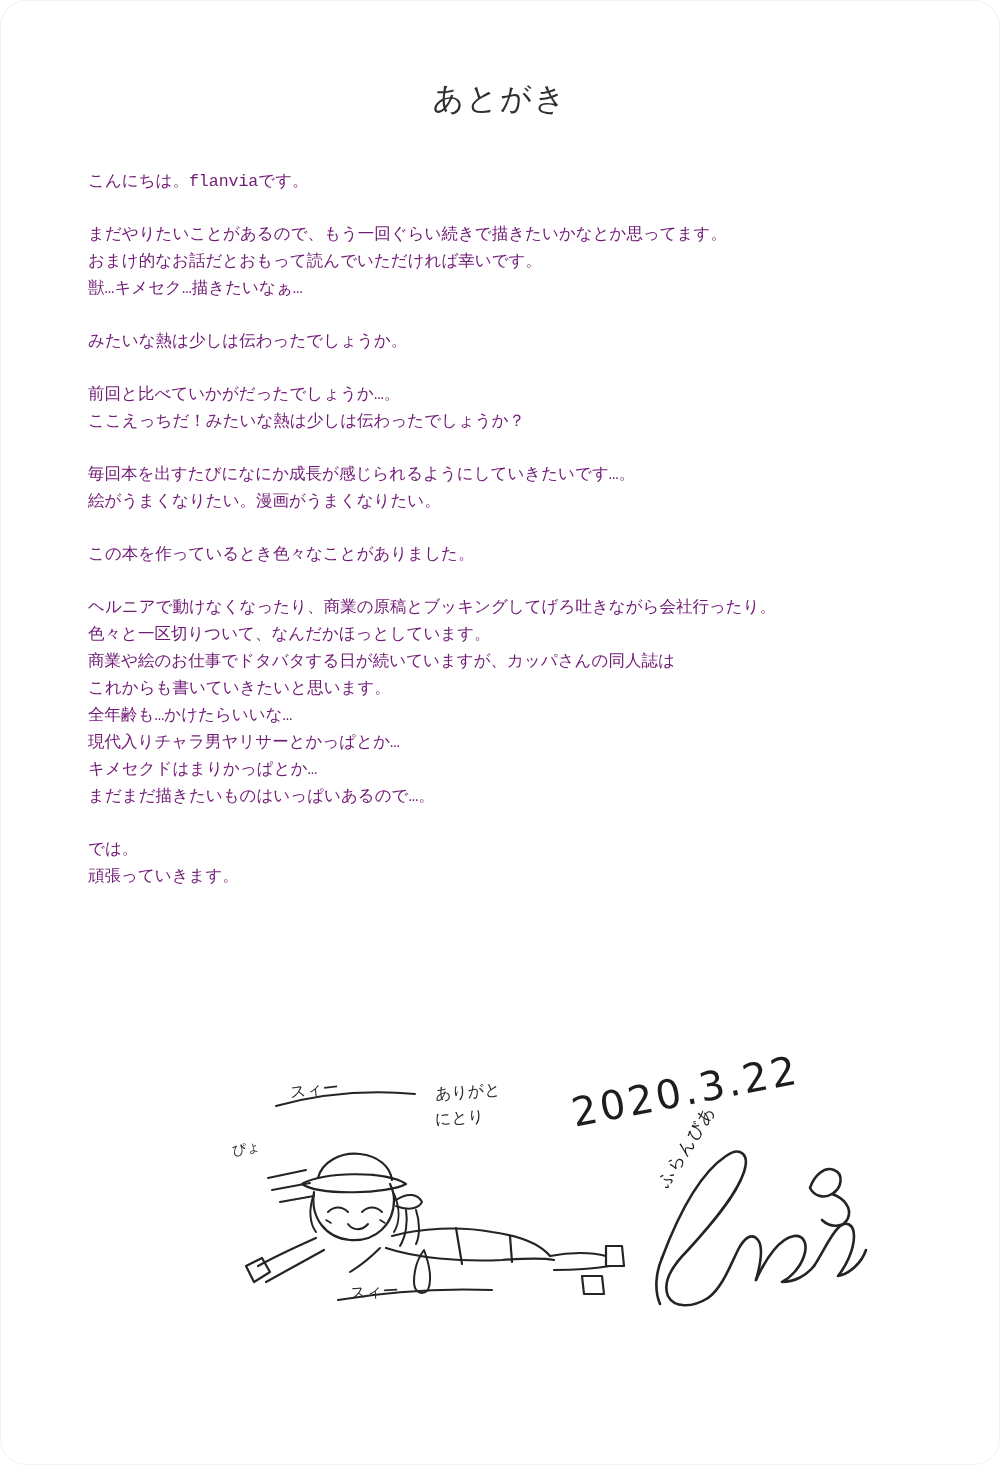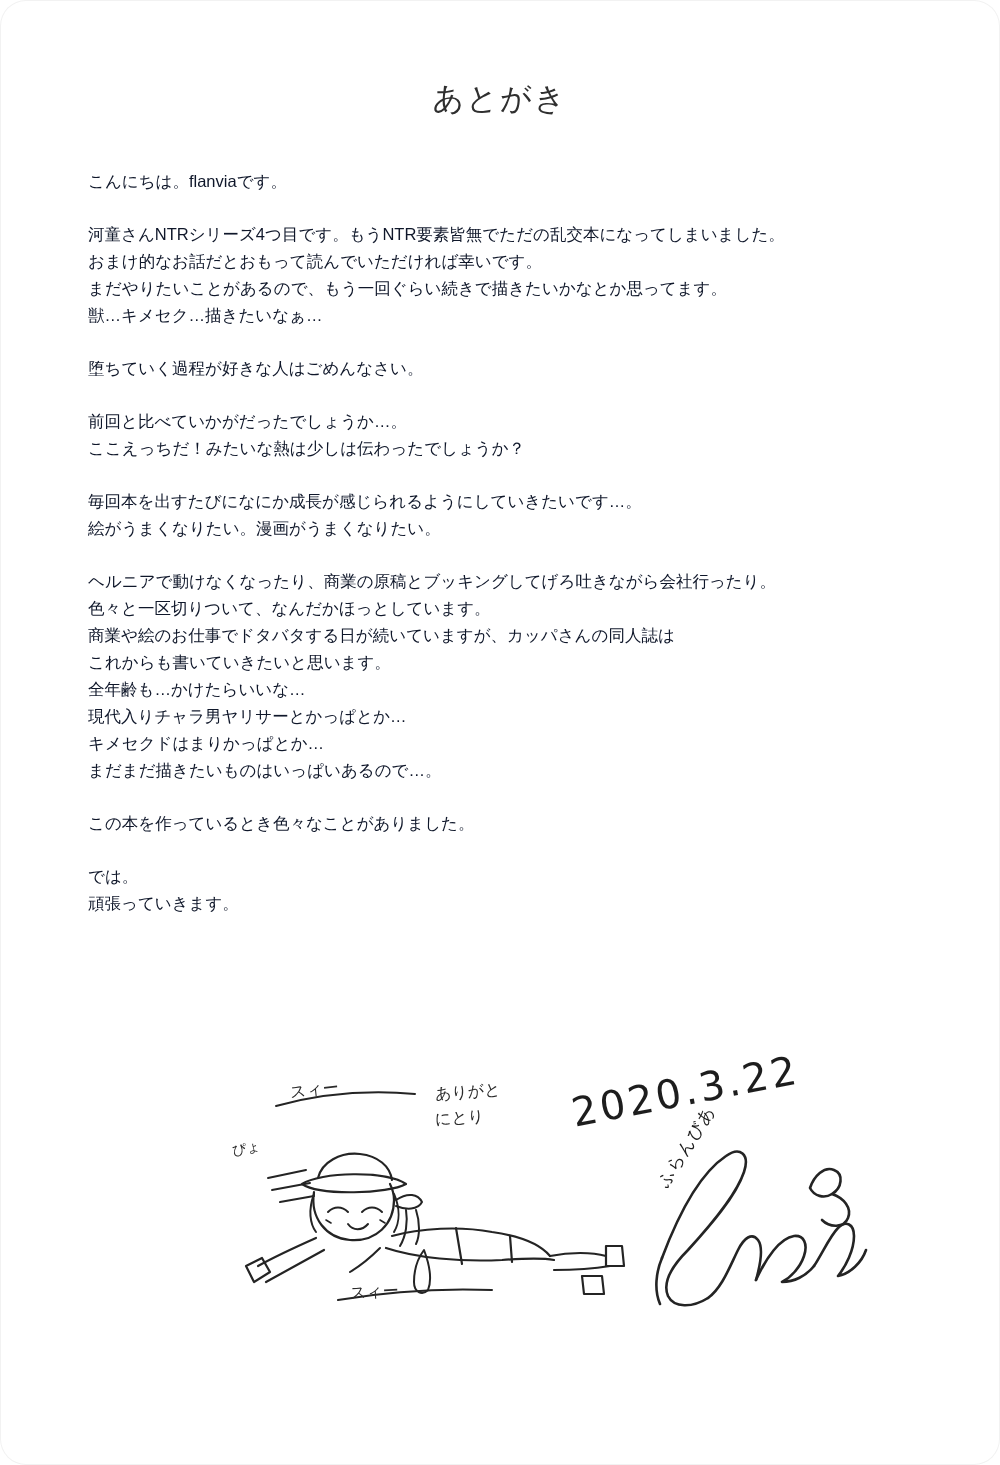--- a/index.html
+++ b/index.html
@@ -37,21 +37,22 @@
     color: #2f2f2f;
     font-weight: 400;
   }
   .body-text {
     position: absolute;
     left: 88px;
     top: 168px;
     width: 830px;
     font-size: 16.5px;
     line-height: 1.0;
-    color: #0f172a;
+    color: #701a75;
+    font-family: Liberation Mono, monospace;
   }
   .para {
     margin-bottom: 26px;
   }
   .para .line {
     display: block;
     line-height: 27px;
     white-space: pre;
   }
   .sig-area {
@@ -98,50 +99,49 @@
 
 <div id="page">
 
   <div class="page-title">あとがき</div>
 
   <div class="body-text">
     <div class="para">
       <span class="line">こんにちは。flanviaです。</span>
     </div>
     <div class="para">
-      <span class="line">河童さんNTRシリーズ4つ目です。もうNTR要素皆無でただの乱交本になってしまいました。</span>
+      <span class="line">まだやりたいことがあるので、もう一回ぐらい続きで描きたいかなとか思ってます。</span>
       <span class="line">おまけ的なお話だとおもって読んでいただければ幸いです。</span>
-      <span class="line">まだやりたいことがあるので、もう一回ぐらい続きで描きたいかなとか思ってます。</span>
       <span class="line">獣…キメセク…描きたいなぁ…</span>
     </div>
     <div class="para">
-      <span class="line">堕ちていく過程が好きな人はごめんなさい。</span>
+      <span class="line">みたいな熱は少しは伝わったでしょうか。</span>
     </div>
     <div class="para">
       <span class="line">前回と比べていかがだったでしょうか…。</span>
       <span class="line">ここえっちだ！みたいな熱は少しは伝わったでしょうか？</span>
     </div>
     <div class="para">
       <span class="line">毎回本を出すたびになにか成長が感じられるようにしていきたいです…。</span>
       <span class="line">絵がうまくなりたい。漫画がうまくなりたい。</span>
+    </div>
+    <div class="para">
+      <span class="line">この本を作っているとき色々なことがありました。</span>
     </div>
     <div class="para">
       <span class="line">ヘルニアで動けなくなったり、商業の原稿とブッキングしてげろ吐きながら会社行ったり。</span>
       <span class="line">色々と一区切りついて、なんだかほっとしています。</span>
       <span class="line">商業や絵のお仕事でドタバタする日が続いていますが、カッパさんの同人誌は</span>
       <span class="line">これからも書いていきたいと思います。</span>
       <span class="line">全年齢も…かけたらいいな…</span>
       <span class="line">現代入りチャラ男ヤリサーとかっぱとか…</span>
       <span class="line">キメセクドはまりかっぱとか…</span>
       <span class="line">まだまだ描きたいものはいっぱいあるので…。</span>
     </div>
     <div class="para">
-      <span class="line">この本を作っているとき色々なことがありました。</span>
-    </div>
-    <div class="para">
       <span class="line">では。</span>
       <span class="line">頑張っていきます。</span>
     </div>
   </div>
 
   <div class="sig-area">
 
     <svg width="740" height="290" viewBox="0 0 740 290">
 
       <path class="ink" stroke-width="2" d="M58 118 L96 110"></path>

